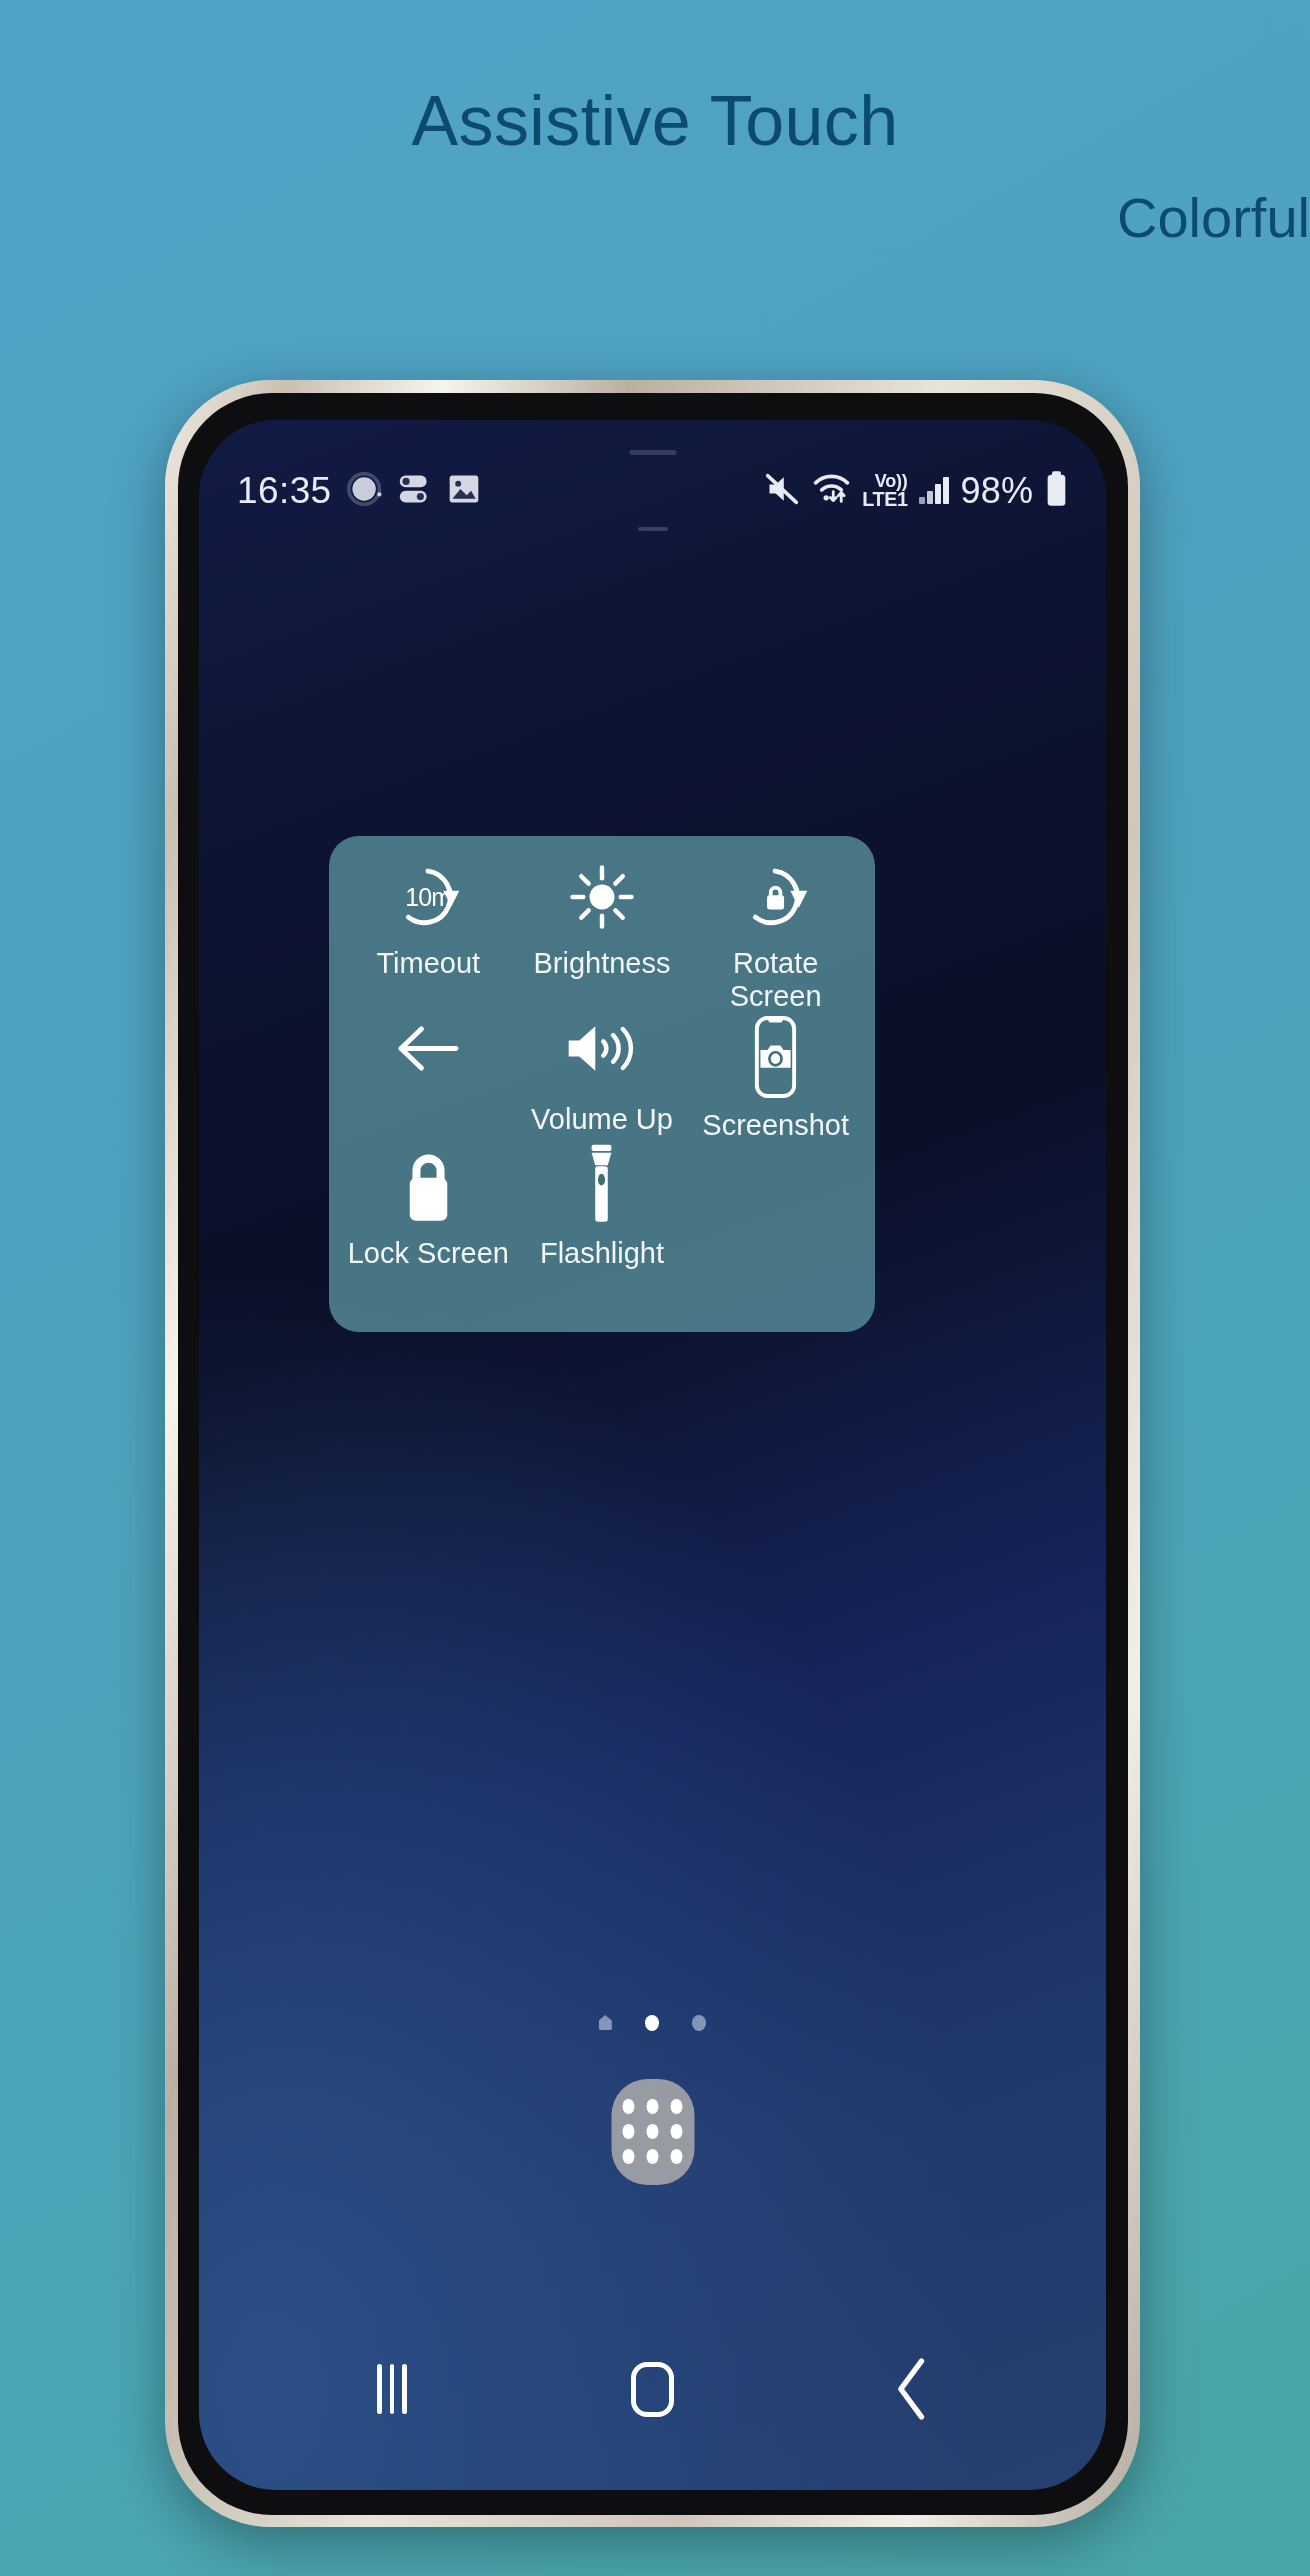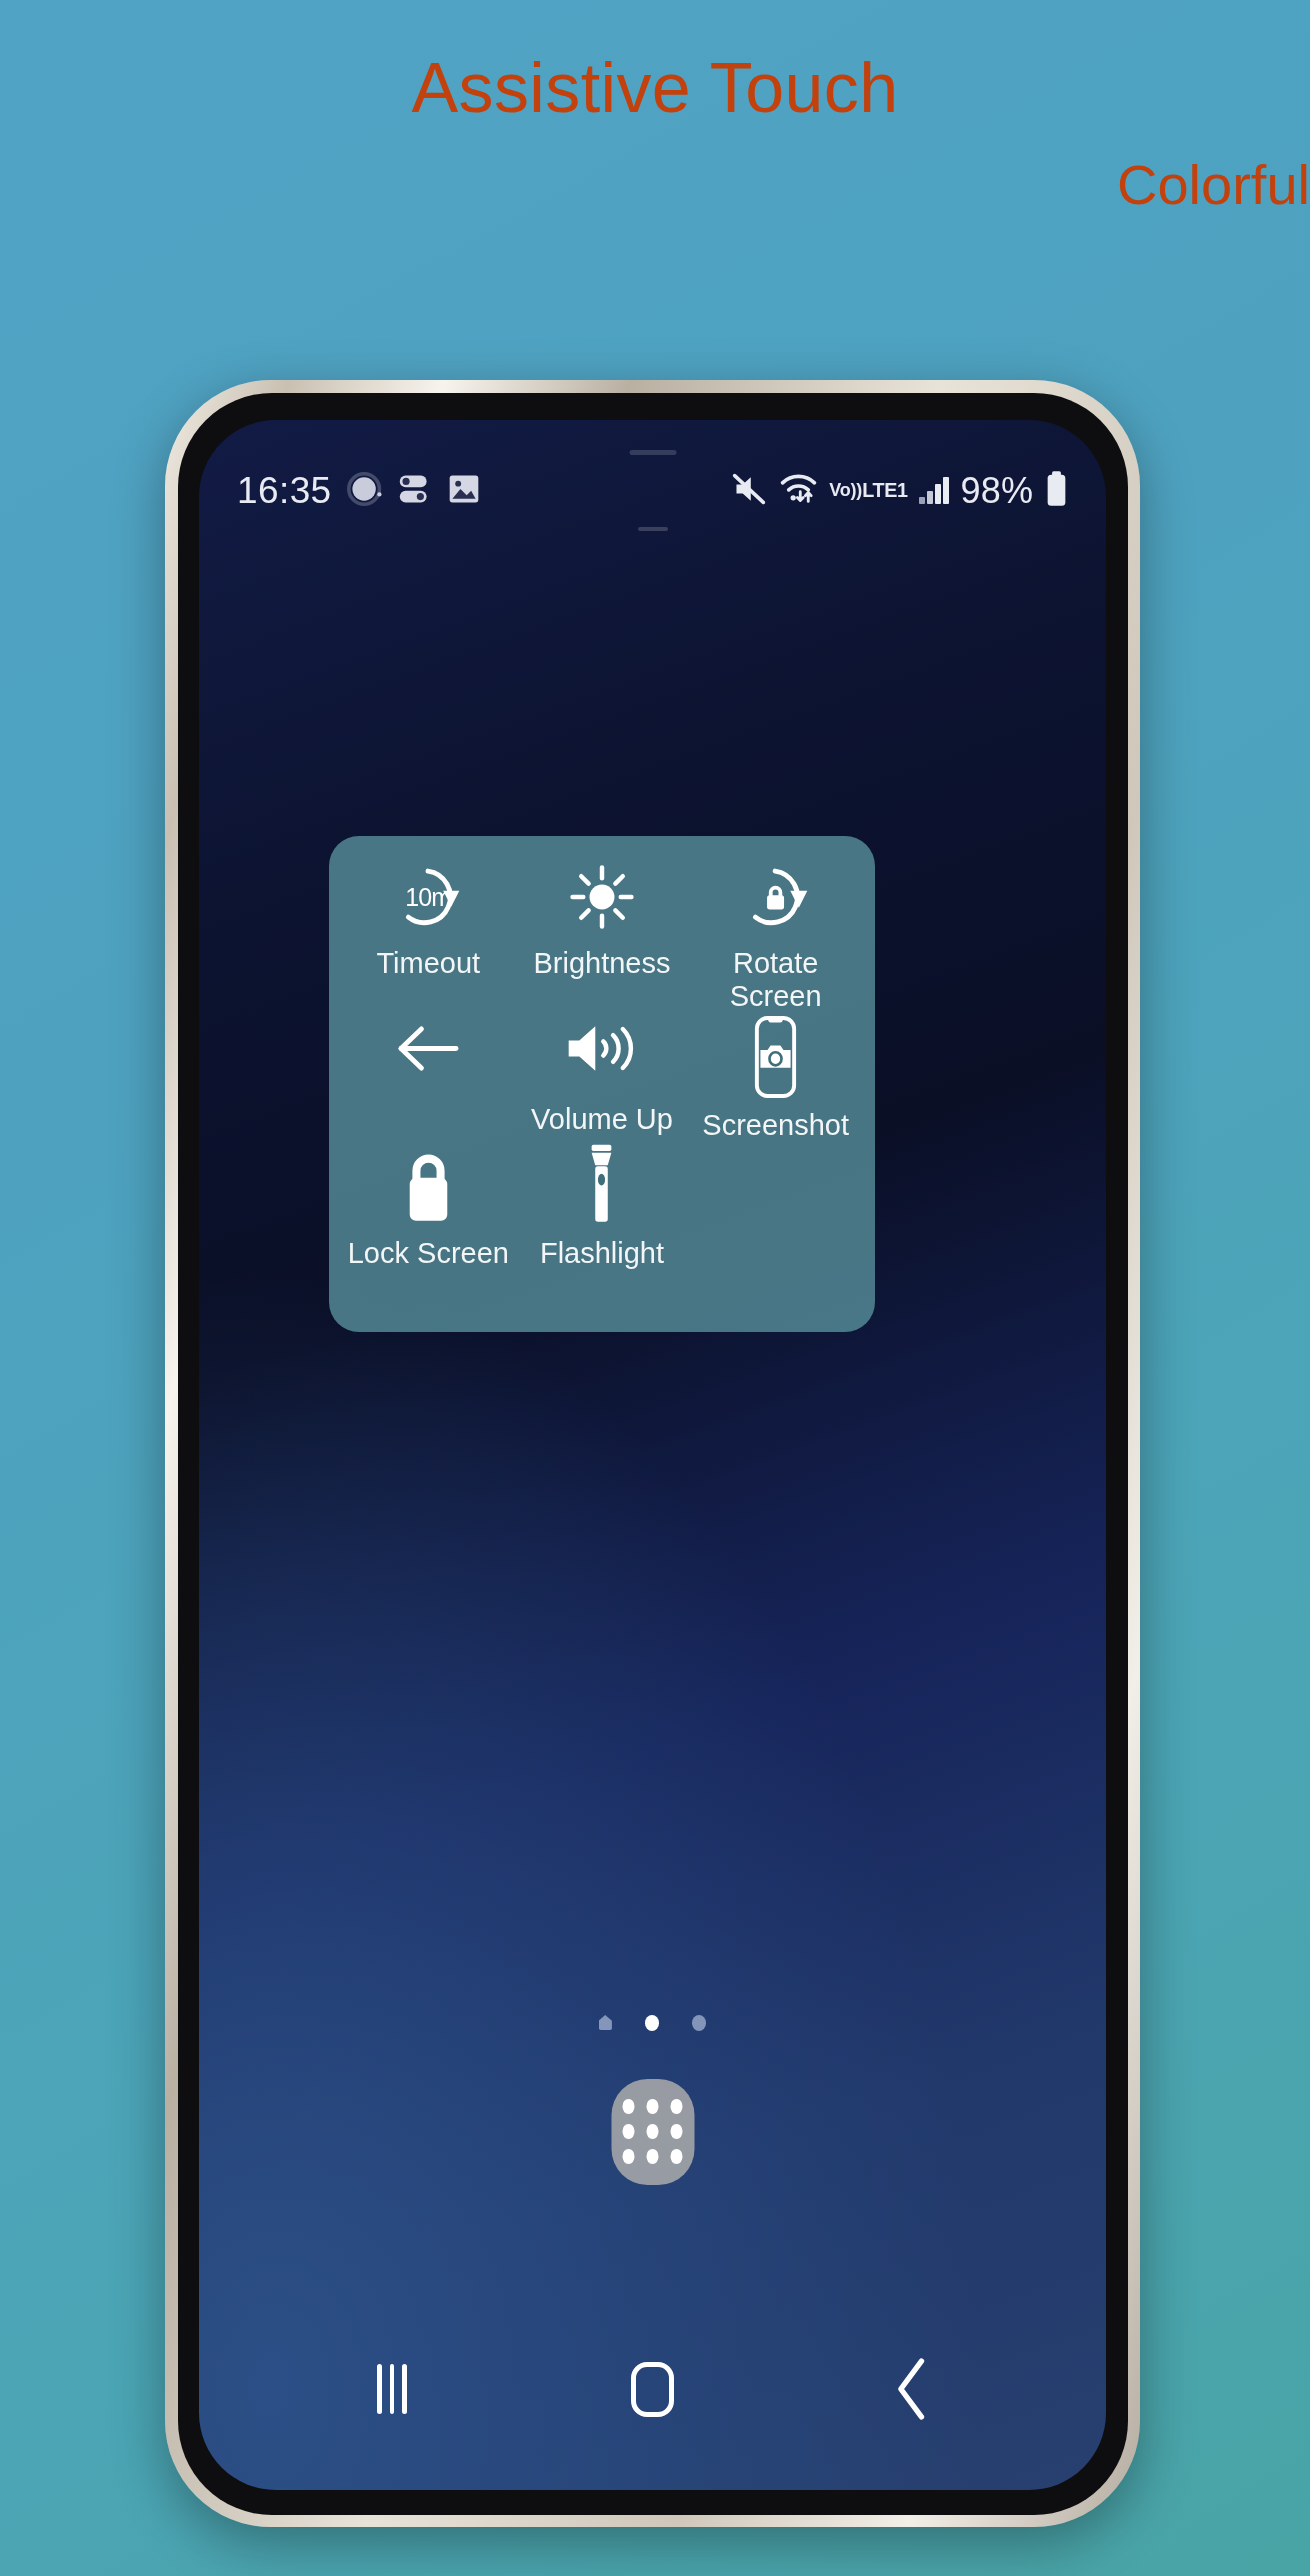--- a/index.html
+++ b/index.html
@@ -10,22 +10,22 @@
   }
   body {
     background: linear-gradient(150deg, #50a3c4 0%, #4ea2c0 35%, #4ba5b6 70%, #49a4a6 100%);
     position:relative;
   }
 
   
   #header {
     position:absolute; top:0; left:0; width:100%;
     text-align:center;
-    padding-top:52px;
-    color:#c2410c;
+    padding-top:85px;
+    color:#0c4a6e;
   }
   #header .title {
     font-size:70px;
     font-weight:400;
     letter-spacing:0.4px;
     line-height:1.05;
   }
   #header .subtitle {
     font-size:56px;
     font-weight:400;
@@ -83,22 +83,22 @@
   #clock { font-size:37px; font-weight:400; letter-spacing:0.4px; color:#e9ebf3; }
   #status-right {
     margin-left:auto;
     display:flex; align-items:center; gap:11.6px;
   }
   .sicon { display:block; }
 
   #battery-pct { font-size:36px; letter-spacing:0.3px; color:#e9ebf3; }
 
   .volte-stack {
-    display:flex; flex-direction:row;
-    align-items:center; justify-content:center;
+    display:flex; flex-direction:column;
+    align-items:flex-end; justify-content:center;
     line-height:0.95;
   }
   .volte-top { font-size:18px; font-weight:700; letter-spacing:-0.2px; }
   .volte-bot { font-size:19.7px; font-weight:700; letter-spacing:-0.3px; }
 
   .bars { display:flex; align-items:flex-end; gap:2.7px; height:27px; }
   .bars i { display:block; width:5.4px; background:#e9ebf3; border-radius:0.9px; }
   .bars i:nth-child(1){ height:7.2px;  background:#9aa0b5;}
   .bars i:nth-child(2){ height:13.4px; background:#c5c9d8;}
   .bars i:nth-child(3){ height:19.7px; }

